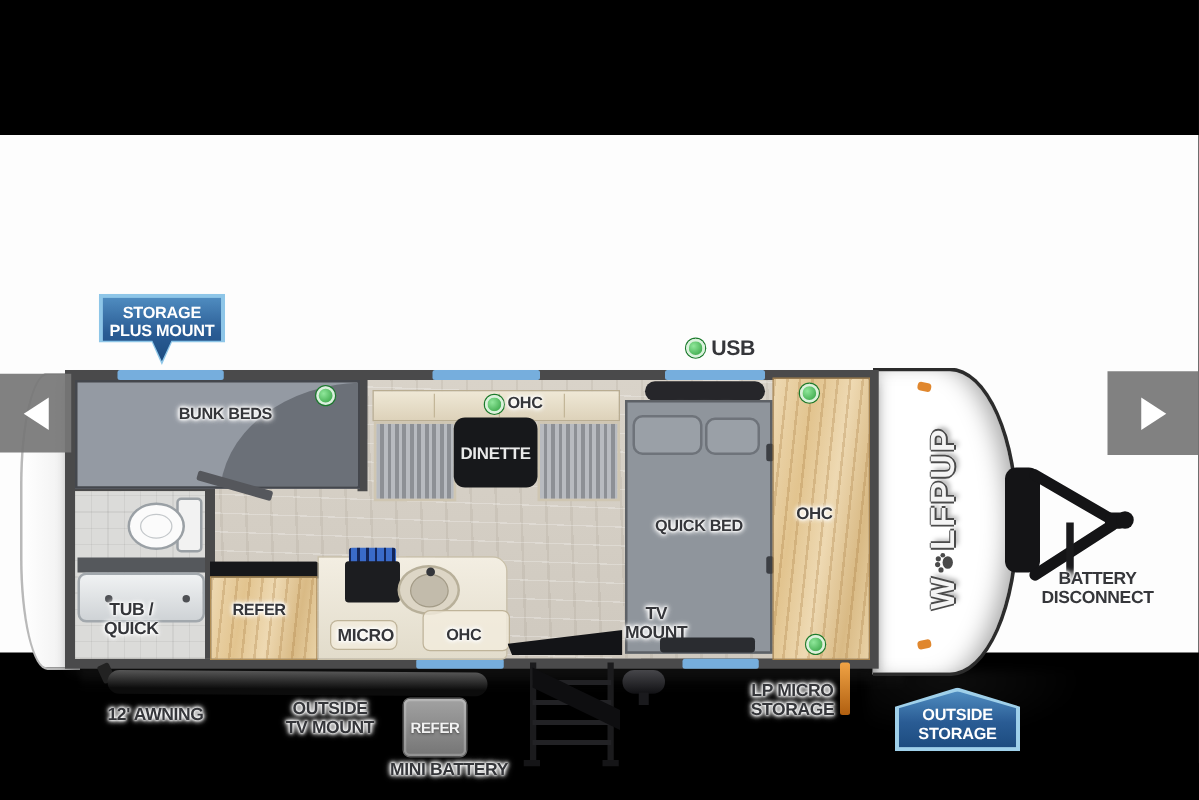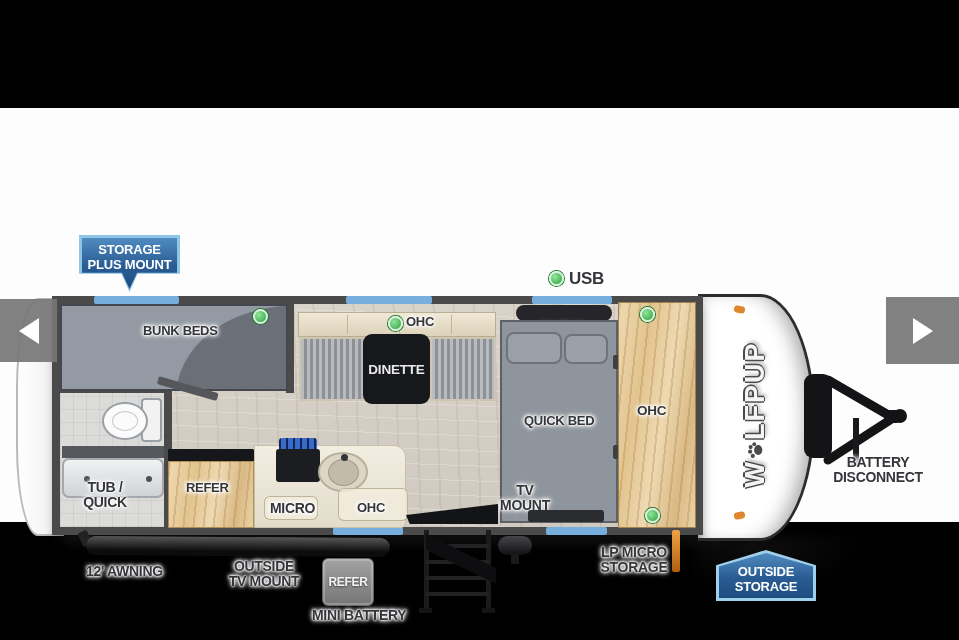--- a/index.html
+++ b/index.html
@@ -69,21 +69,21 @@
   
   #bunk{left:60px;top:196px;width:228px;height:87px;background:#949aa3;
       border:2px solid #44474d;box-sizing:border-box;overflow:hidden;}
   #bunk::after{content:"";position:absolute;right:-6px;top:0;width:52%;height:110%;
       background:#6b7078;border-radius:100% 0 0 0 / 100% 0 0 0;}
   #dinette-ohc{left:298px;top:204px;width:198px;height:25px;background:linear-gradient(#efe8d6,#ddd2ba);
       border:1px solid #b9ad92;box-sizing:border-box;}
   #dinette-ohc i{position:absolute;top:2px;bottom:2px;width:1px;background:#c3b698;}
   .bench{position:absolute;top:229px;width:66px;height:64px;border:2px solid #cfc6b2;box-sizing:border-box;
       background:repeating-linear-gradient(90deg,#b8bbc0 0 3px,#8d9095 3px 6px);}
-  #dinette-table{left:363px;top:226px;width:67px;height:70px;background:#17181b;border-radius:9px;
+  #dinette-table{left:363px;top:226px;width:67px;height:56px;background:#17181b;border-radius:9px;
       display:flex;align-items:center;justify-content:center;color:#e9e9e9;font-weight:bold;
       font-size:13.5px;letter-spacing:-0.2px;}
   #bath-floor{left:60px;top:285px;width:104px;height:134px;background:#dbdbd9;
       background-image:repeating-linear-gradient(0deg,rgba(0,0,0,.05) 0 1px,transparent 1px 13px),
                        repeating-linear-gradient(90deg,rgba(0,0,0,.05) 0 1px,transparent 1px 13px);}
   #toilet-bowl{left:102px;top:294px;width:46px;height:38px;background:#fbfbfb;border:2px solid #9aa0a5;
       border-radius:50%;box-sizing:border-box;}
   #toilet-bowl::after{content:"";position:absolute;left:8px;top:7px;right:8px;bottom:7px;
       border:1px solid #c4c8cb;border-radius:50%;}
   #toilet-tank{left:141px;top:290px;width:21px;height:44px;background:#f2f2f2;border:2px solid #9aa0a5;

